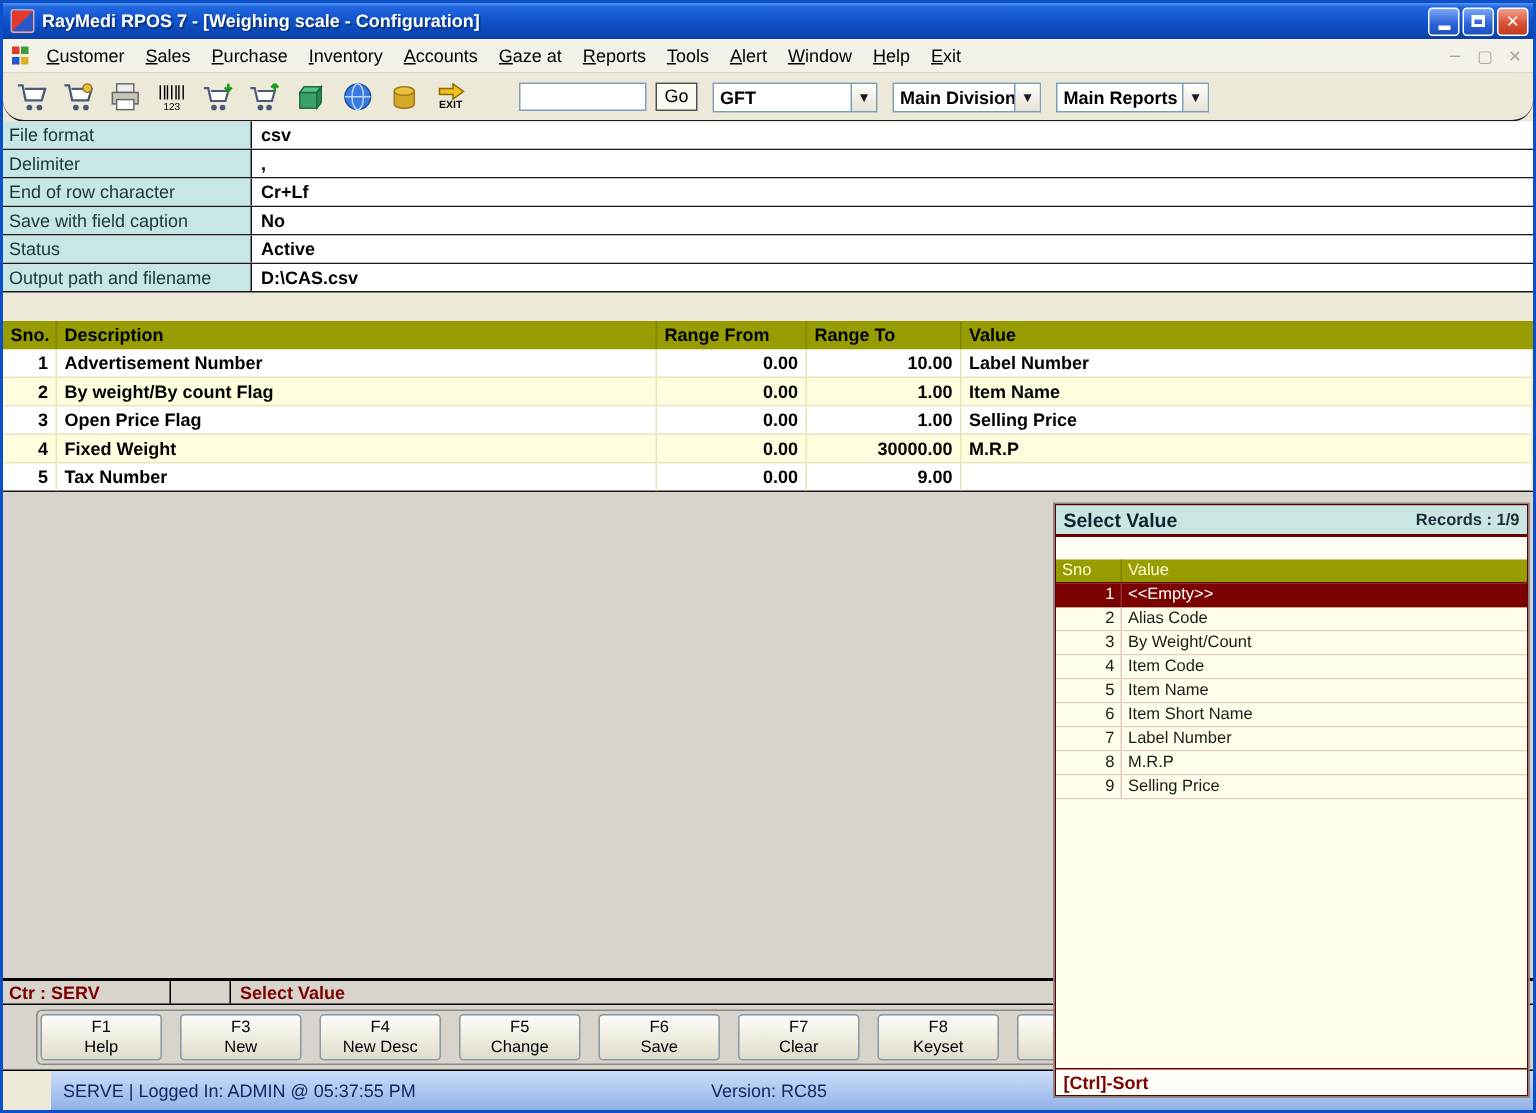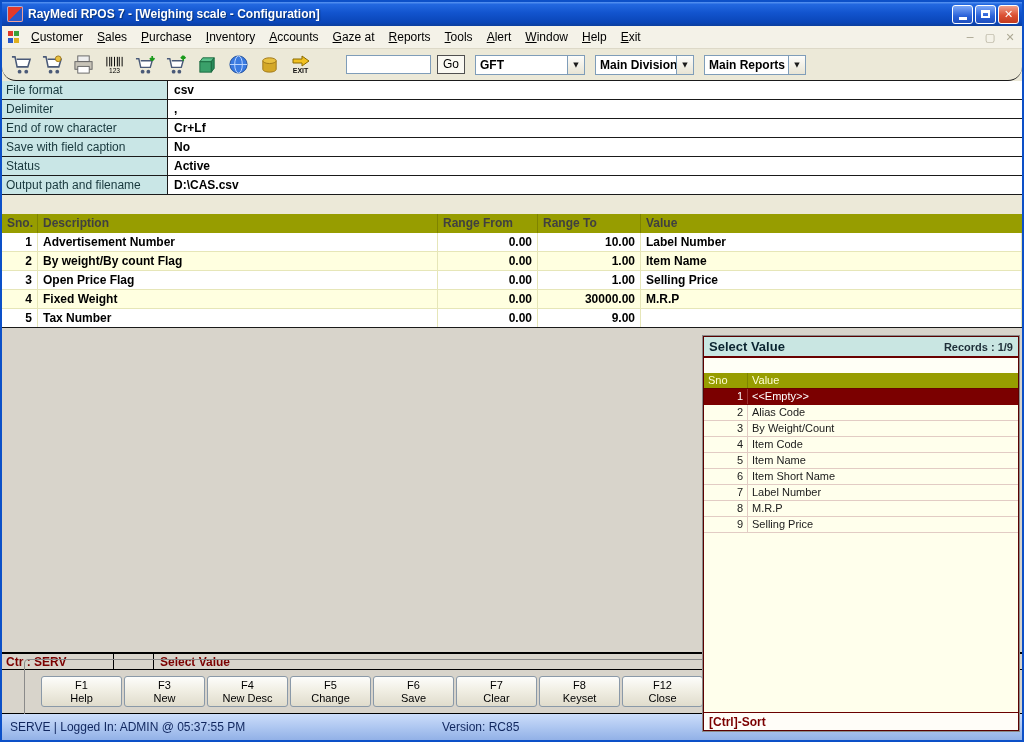--- a/index.html
+++ b/index.html
@@ -53,21 +53,21 @@
     font-family:"DejaVu Sans",sans-serif; }
 
   
   .props { flex:0 0 133px; border-bottom:0; }
   .prop-row { display:flex; height:19px; border-bottom:1px solid #1A1A1A; }
   .prop-label { width:166px; background:#C9E6E6; border-right:1px solid #1A1A1A; padding:2px 4px; color:#17373C;
     white-space:nowrap; }
   .prop-value { flex:1; background:#FFF; font-weight:bold; padding:2px 6px; white-space:nowrap; }
 
   
-  .grid-header { display:flex; height:19px; flex:0 0 19px; background:#979D00; color:#404040; font-weight:bold; }
+  .grid-header { display:flex; height:19px; flex:0 0 19px; background:#979D00; color:#000000; font-weight:bold; }
   .gh-cell { padding:2px 5px; border-right:1px solid #7E8300; white-space:nowrap; }
   .col-sno { width:36px; }
   .col-desc { width:400px; }
   .col-from { width:100px; }
   .col-to { width:103px; }
   .col-value { flex:1; border-right:none; }
   .grid-row { display:flex; height:19px; flex:0 0 19px; font-weight:bold; background:#FFF;
     border-bottom:1px solid #E6E6B8; cursor:default; }
   .grid-row.alt { background:#FFFFE0; }
   .gr-cell { padding:2px 5px; border-right:1px solid #E6E6B8; white-space:nowrap; overflow:hidden; }
@@ -80,28 +80,28 @@
   .status-row { height:18px; flex:0 0 18px; border-top:2px solid #000; border-bottom:1px solid #000;
     display:flex; align-items:stretch; background:#D8D4CB; font-weight:bold; color:#7B0000; }
   .sr-cell { display:flex; align-items:center; }
   .sr-counter { width:112px; padding-left:4px; border-right:1px solid #000; }
   .sr-spacer { width:40px; border-right:1px solid #000; }
   .sr-mode { padding-left:6px; }
 
   
   .fkey-bar { height:44px; flex:0 0 44px; background:#D8D4CB; display:flex; align-items:center; padding-left:22px;
     border-bottom:1px solid #000; }
-  .fkey-group { display:flex; gap:2px; border:1px solid #8A8A8A; border-radius:4px; padding:16px;align-items:flex-end; }
+  .fkey-group { display:flex; gap:12px; border:1px solid #8A8A8A; border-radius:4px; padding:2px;align-items:flex-end; }
   .fkey { width:81px; height:31px; border:1px solid #8A99A8; border-radius:3px;
     background:linear-gradient(180deg,#FDFDFB,#F1EFE4 45%,#E0DCCC); display:flex; flex-direction:column;
     align-items:center; justify-content:center; font:11px "Liberation Sans",sans-serif; cursor:pointer; line-height:13px; }
 
   
   .statusbar { height:20px; flex:0 0 20px; background:linear-gradient(180deg,#CCDDFA,#A9C3EF 60%,#92B1E7);
-    display:flex; align-items:center; padding:13px 8px; color:#10265E; position:relative; }
+    display:flex; align-items:center; padding:13px 8px; color:#10265E; position:relative;margin-left:32px; }
   .sb-version { position:absolute; left:440px; }
 
   
   .sv-panel { position:absolute; left:703px; top:336px; width:316px; height:395px; background:#FFFFEC;
     border:1px solid #5A0000; outline:1px solid #8A8A8A; display:flex; flex-direction:column; z-index:10; }
   .sv-header { height:21px; flex:0 0 21px; background:#C9E6E2; border-bottom:2px solid #6A0000; display:flex;
     align-items:center; padding:0 5px; }
   .sv-title { font-size:13px; font-weight:bold; color:#0A2430; flex:1; }
   .sv-records { font-size:11px; font-weight:bold; color:#1E2E38; }
   .sv-gap { height:15px; flex:0 0 15px; background:#FFFFF6; }

